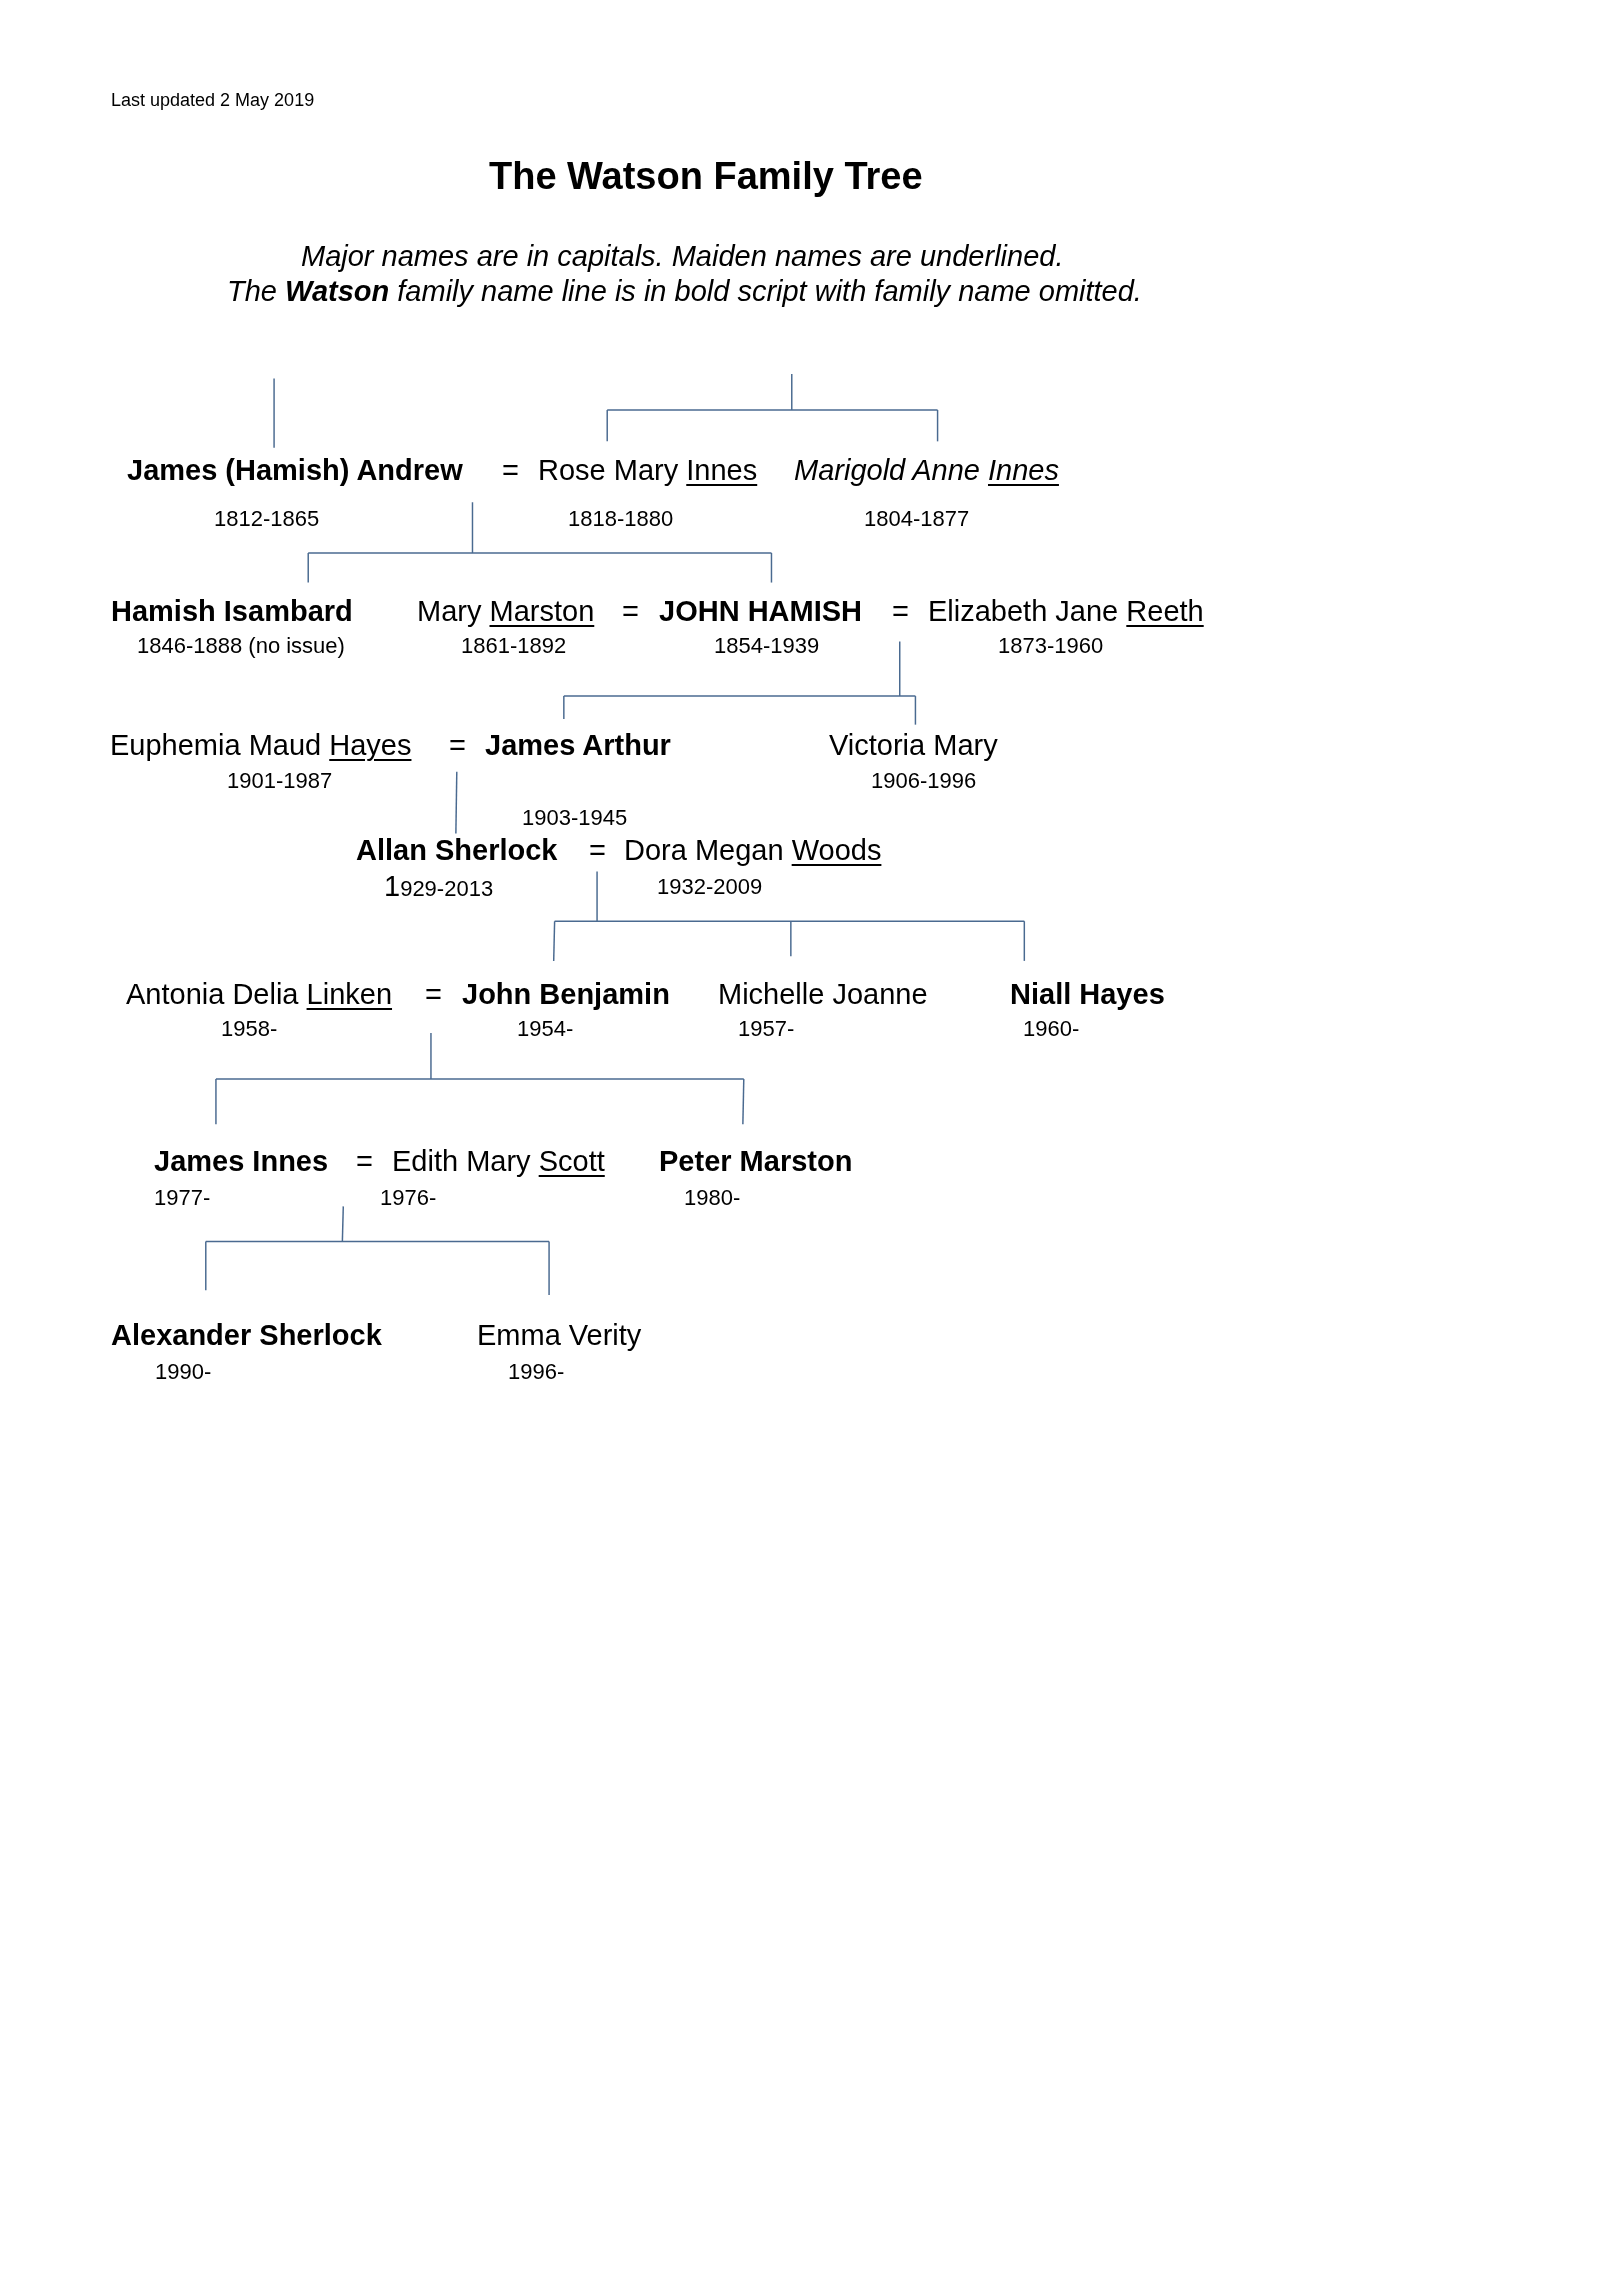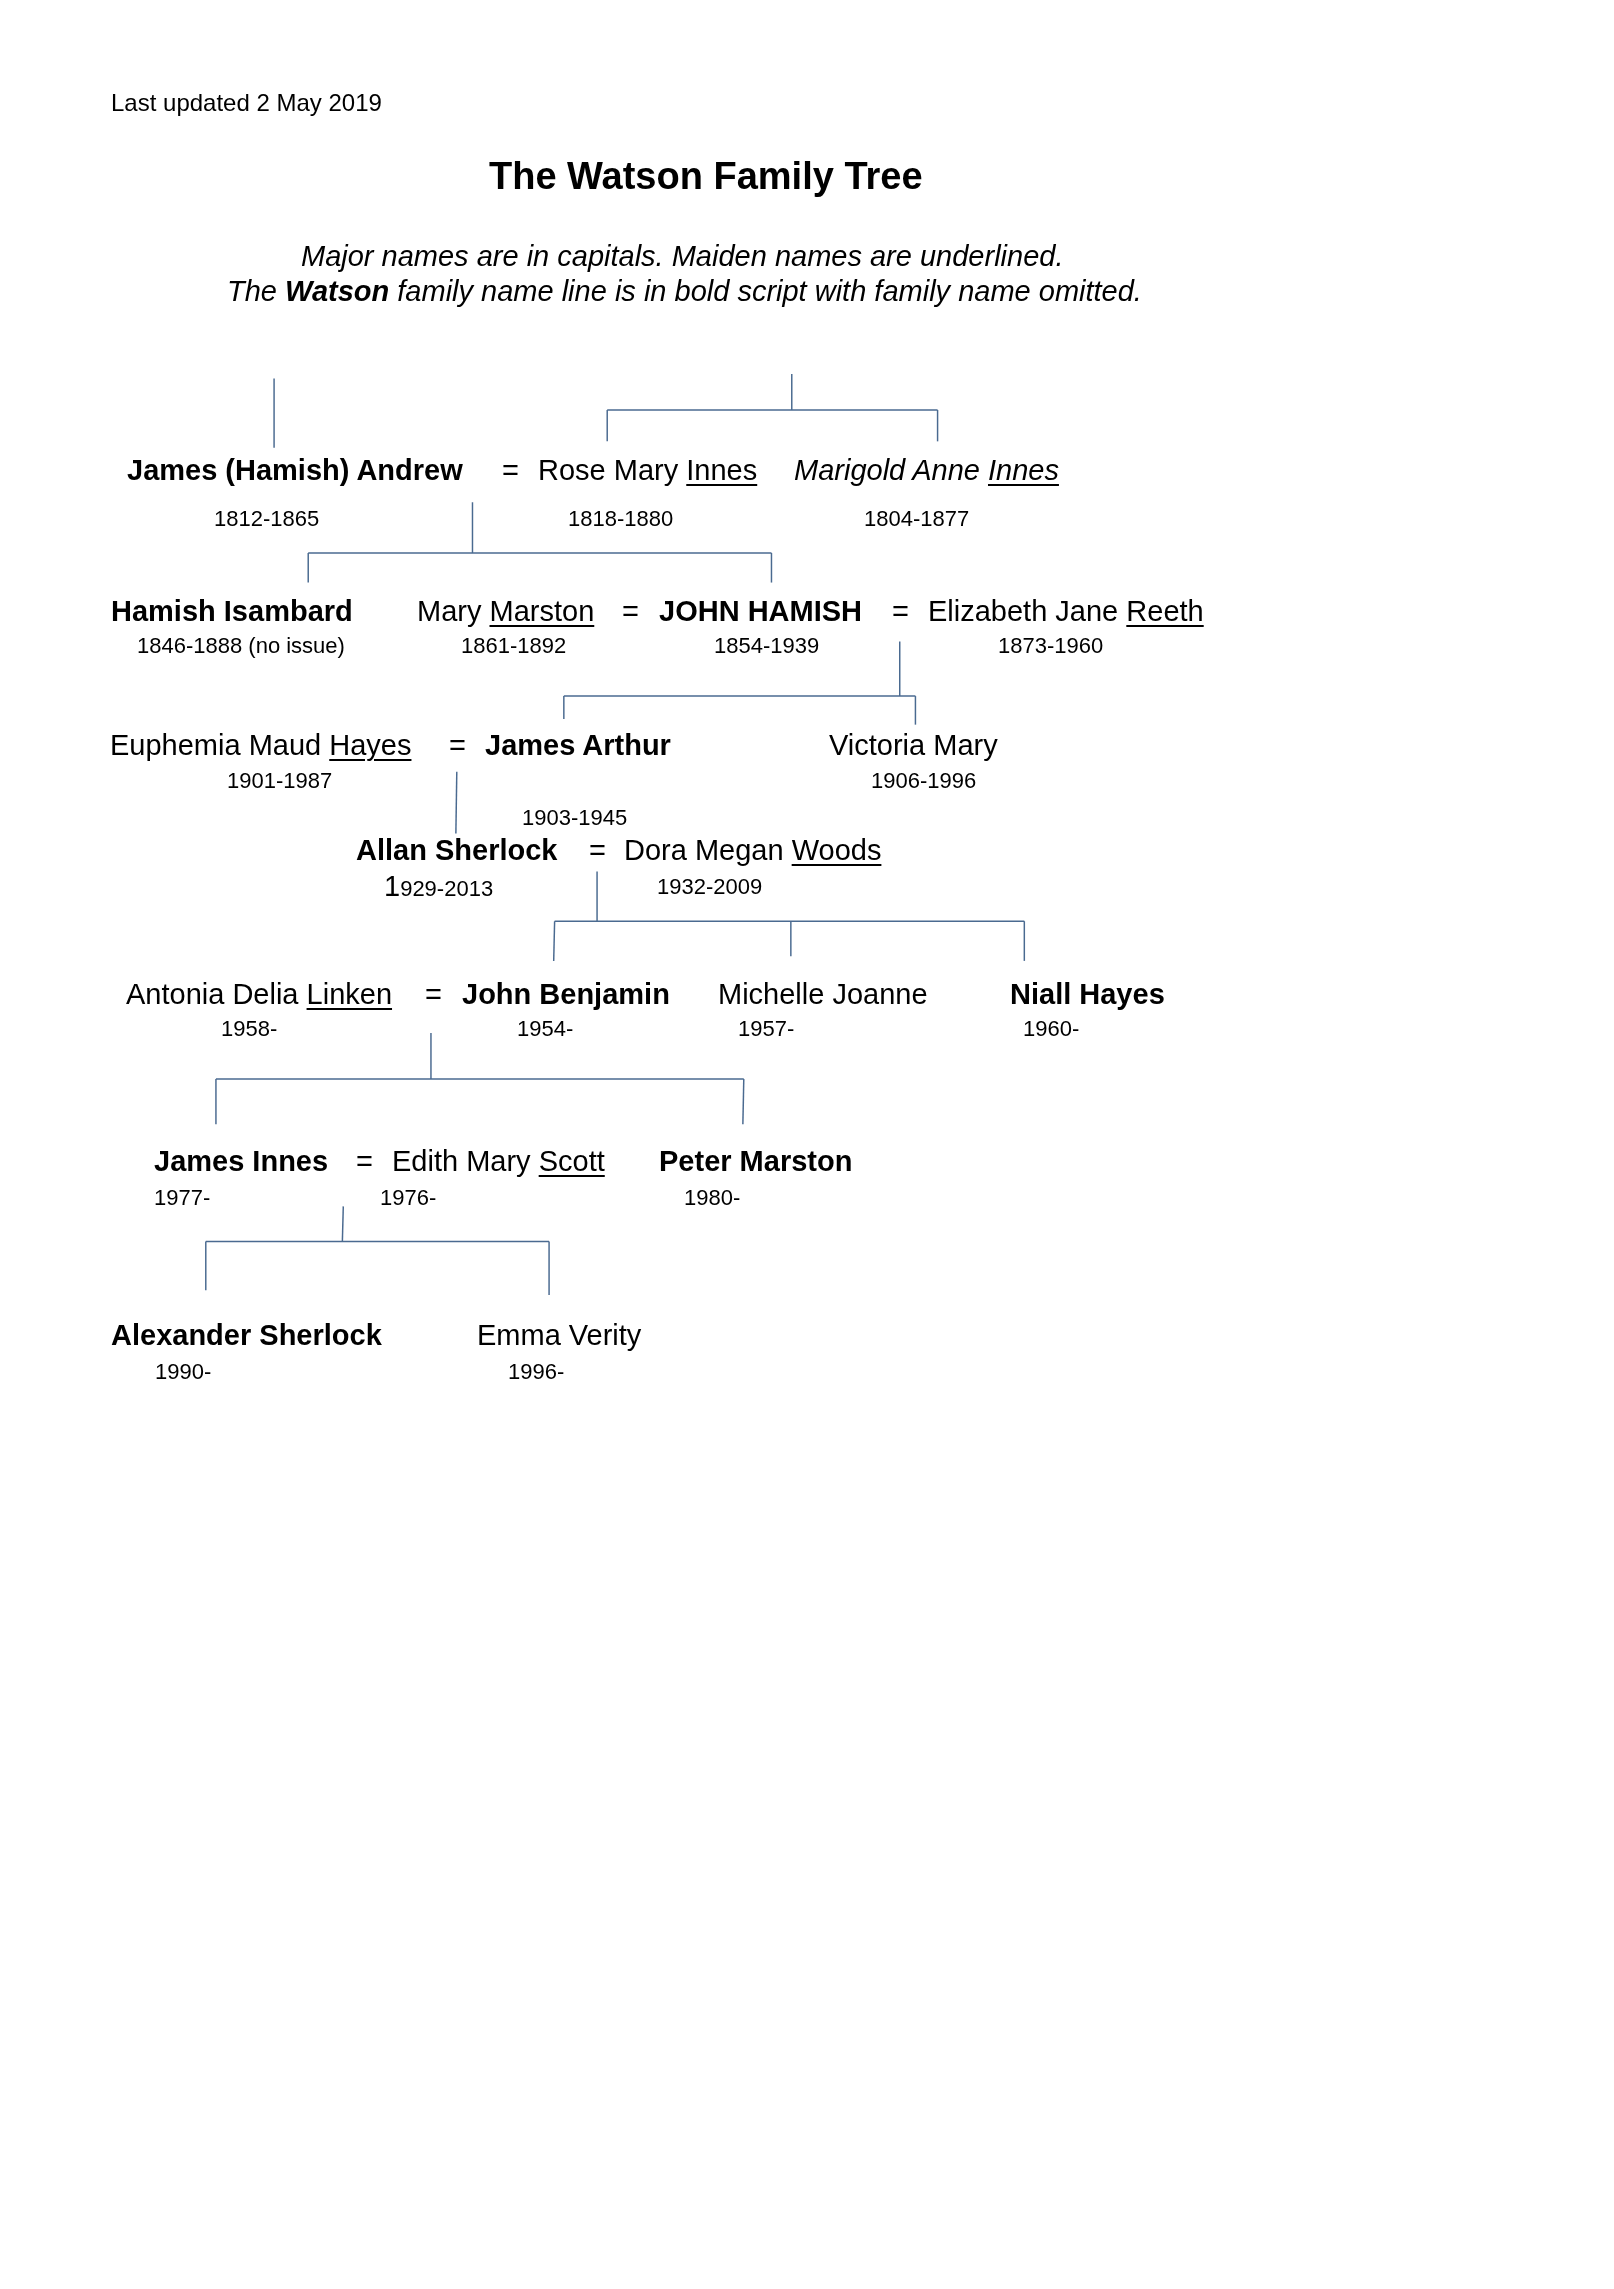--- a/index.html
+++ b/index.html
@@ -1,18 +1,18 @@
 <!DOCTYPE html>
 <html style="font-size:14.8px"><head>
 <meta charset="utf-8">
 <style>
   html,body{margin:0;padding:0;background:#ffffff;}
   body{width:1614px;height:2290px;position:relative;overflow:hidden;font-family:"Liberation Sans",sans-serif;color:#000;}
   .abs{position:absolute;white-space:nowrap;line-height:1;}
-  .updated{font-size:24px;}
+  .updated{font-size:18px;}
   .title{font-size:38px;font-weight:bold;text-underline-offset:4.6px;text-decoration-thickness:2.8px;}
   .subtitle{font-size:29px;font-style:italic;}
   .name{font-size:29px;}
   .name.bold{font-weight:bold;}
   .eq{font-size:29px;}
   .date{font-size:22px;}
   .maiden{text-decoration:underline;text-underline-offset:3.7px;text-decoration-thickness:1.8px;}
   .big1{font-size:29px;}
   svg.lines{position:absolute;left:0;top:0;}
   svg.lines line{stroke:#4a6a90;stroke-width:1.6;}

